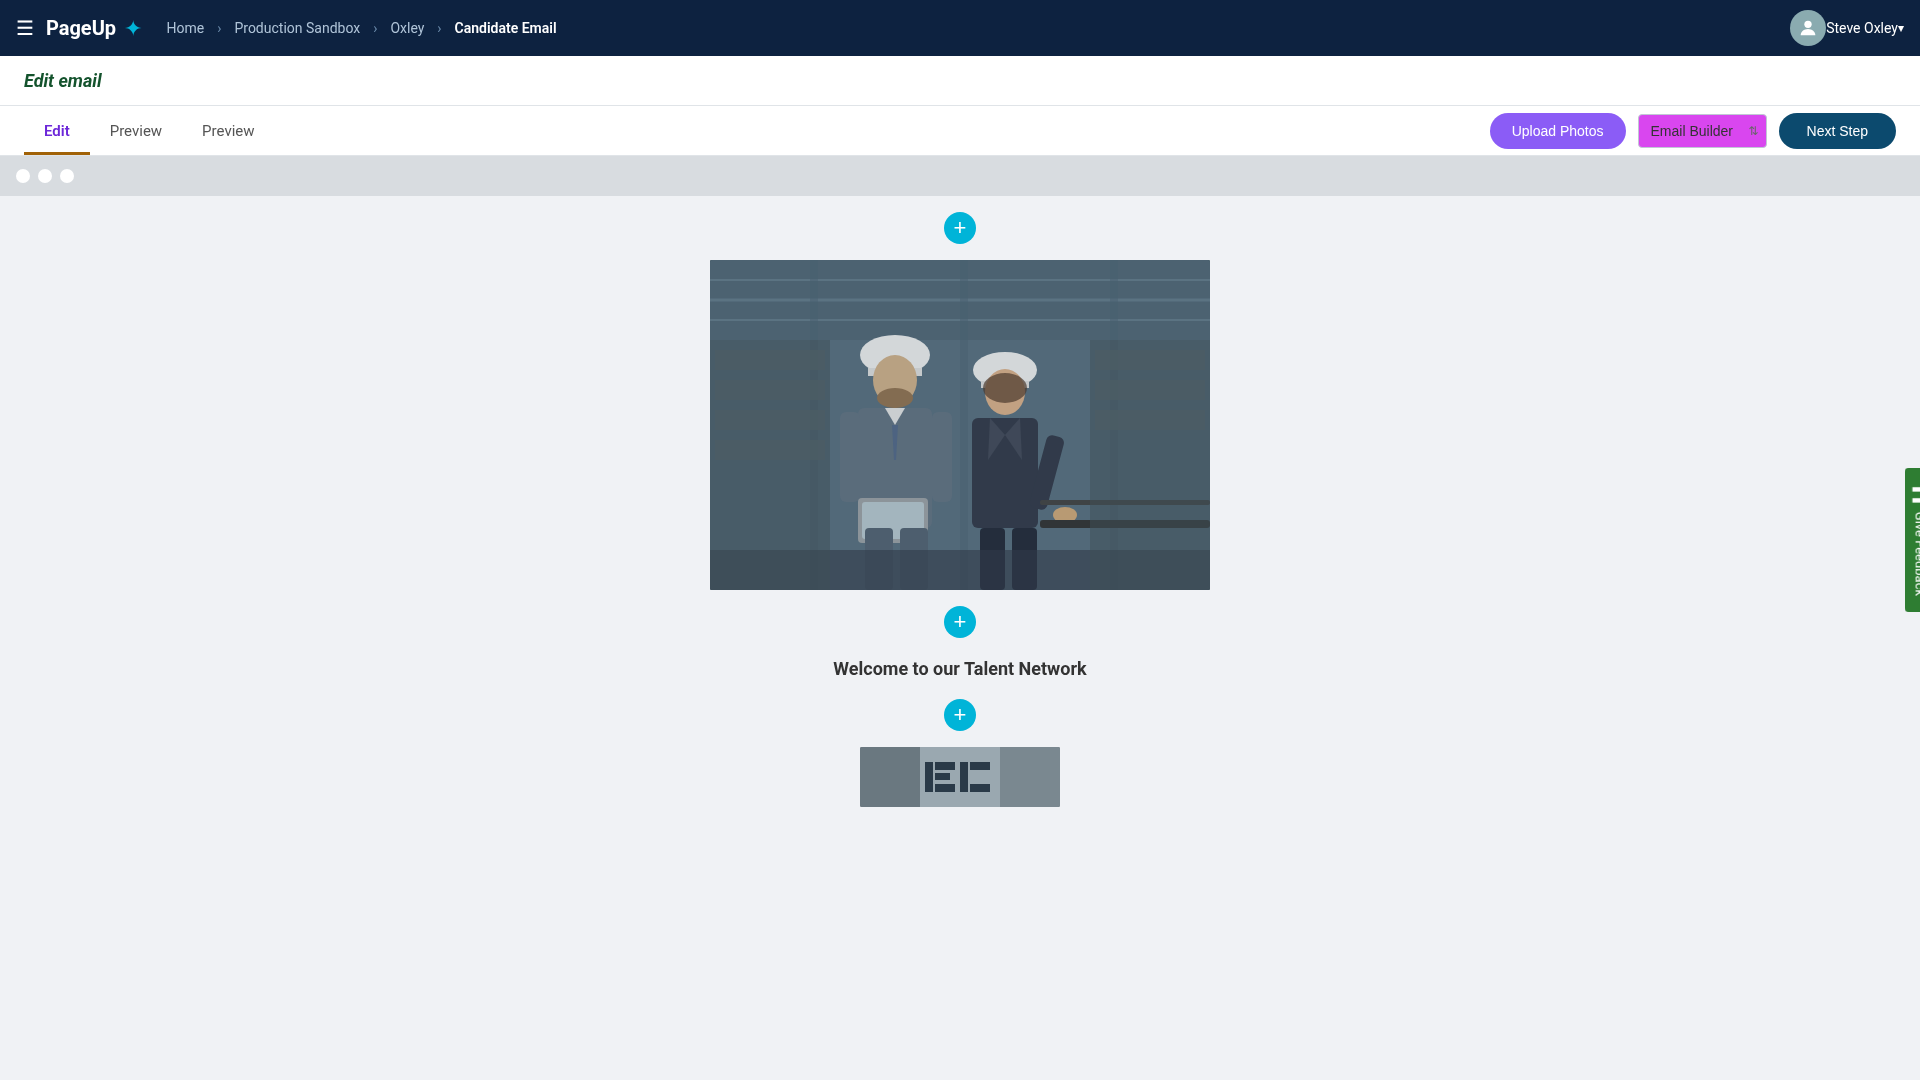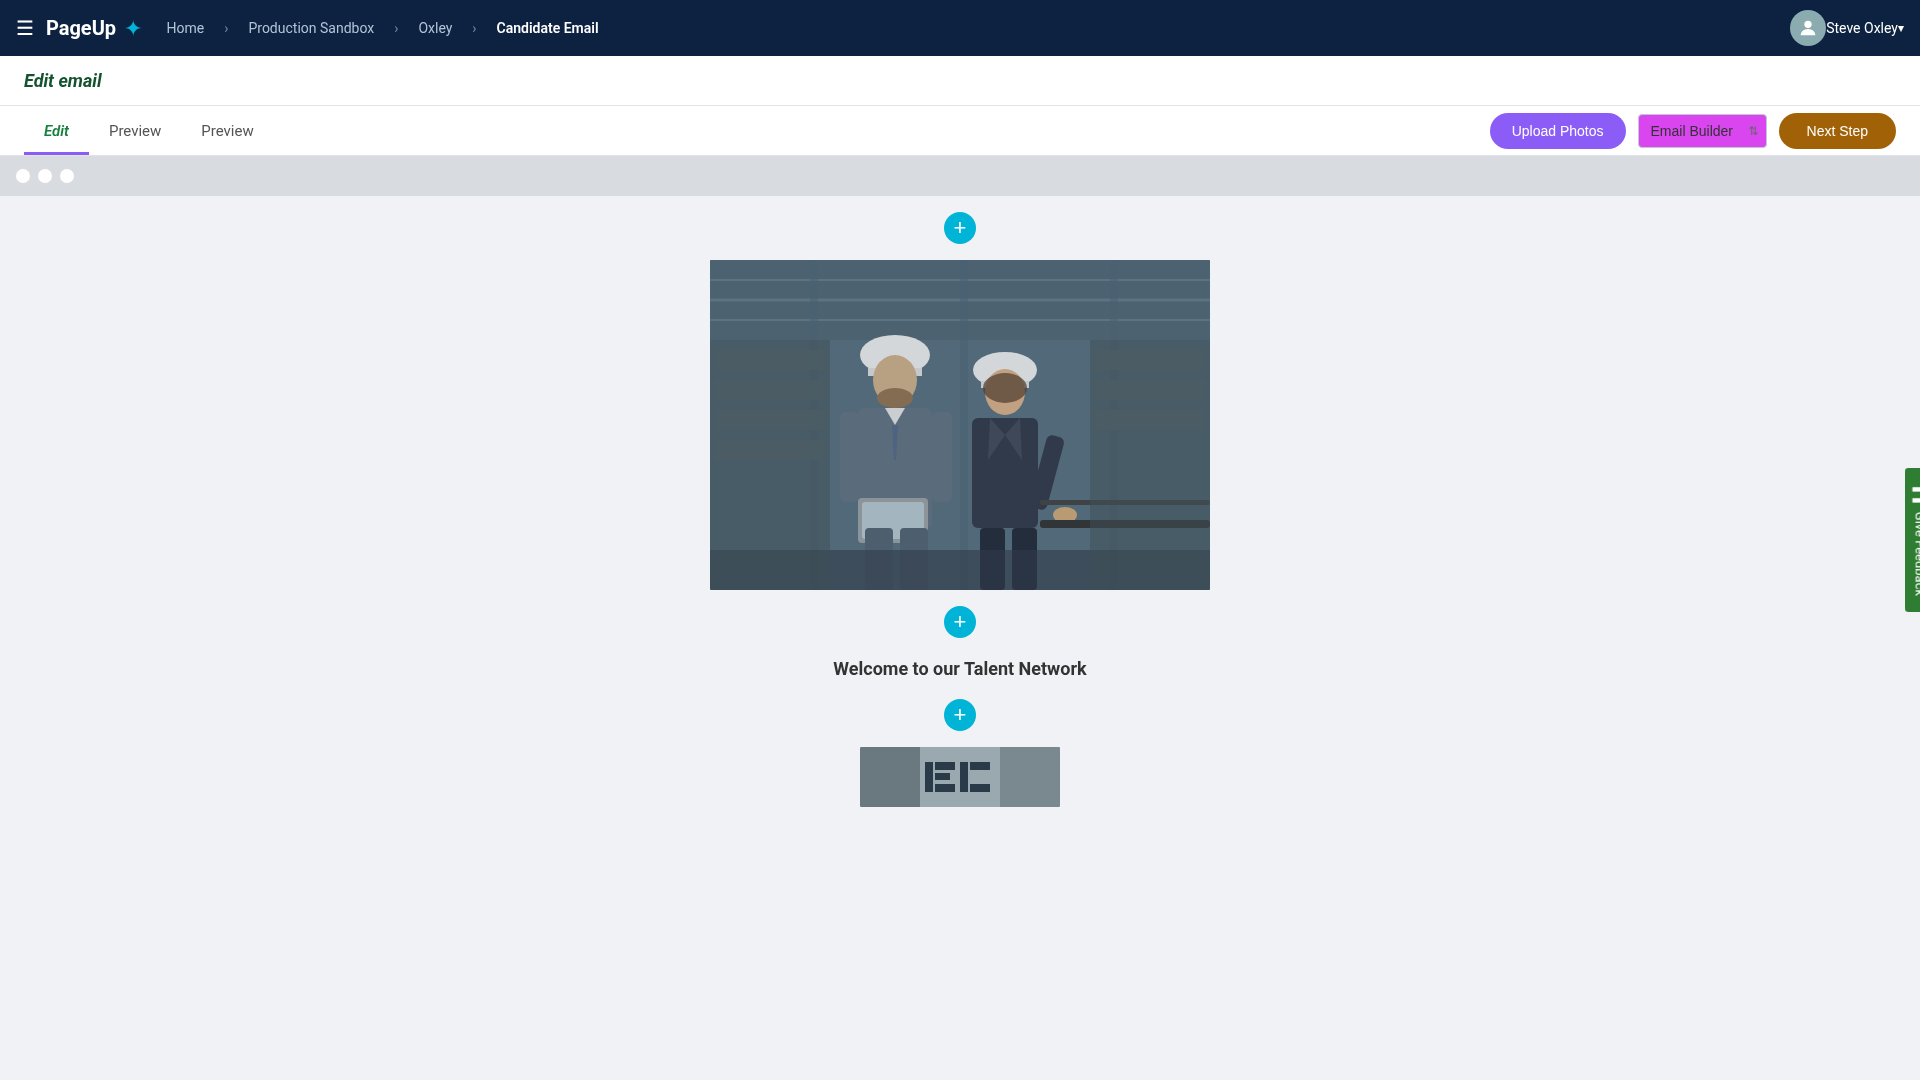--- a/index.html
+++ b/index.html
@@ -37,21 +37,21 @@
       font-size: 20px;
       font-weight: 700;
     }
     .logo-dot {
       color: #00b4d8;
       font-size: 22px;
     }
     .breadcrumb {
       display: flex;
       align-items: center;
-      gap: 20px;
+      gap: 13px;
       color: #b0c4d8;
       font-size: 14px;
       margin-left: 12px;
     }
     .breadcrumb a {
       color: #b0c4d8;
       text-decoration: none;
     }
     .breadcrumb .sep { color: #6a8aaa; }
     .breadcrumb .current { color: white; font-weight: 600; }
@@ -104,24 +104,23 @@
     }
     .tab {
       padding: 16px 20px 12px;
       font-size: 15px;
       color: #555;
       cursor: pointer;
       border-bottom: 3px solid transparent;
       text-decoration: none;
     }
     .tab.active {
-      color: #15803d;
-      border-bottom: 3px solid #8b5cf6;
+      color: #6d28d9;
+      border-bottom: 3px solid #a16207;
       font-weight: 600;
-      font-style: italic;
     }
 
     .toolbar {
       display: flex;
       align-items: center;
       gap: 12px;
     }
     .btn-upload {
       background: #8b5cf6;
       color: white;
@@ -154,21 +153,21 @@
       position: absolute;
       right: 8px;
       top: 50%;
       transform: translateY(-50%);
       pointer-events: none;
       color: #666;
       font-size: 12px;
     }
 
     .btn-next {
-      background: #a16207;
+      background: #0c4a6e;
       color: white;
       border: none;
       border-radius: 24px;
       padding: 10px 28px;
       font-size: 14px;
       cursor: pointer;
       font-weight: 500;
     }
 
     

